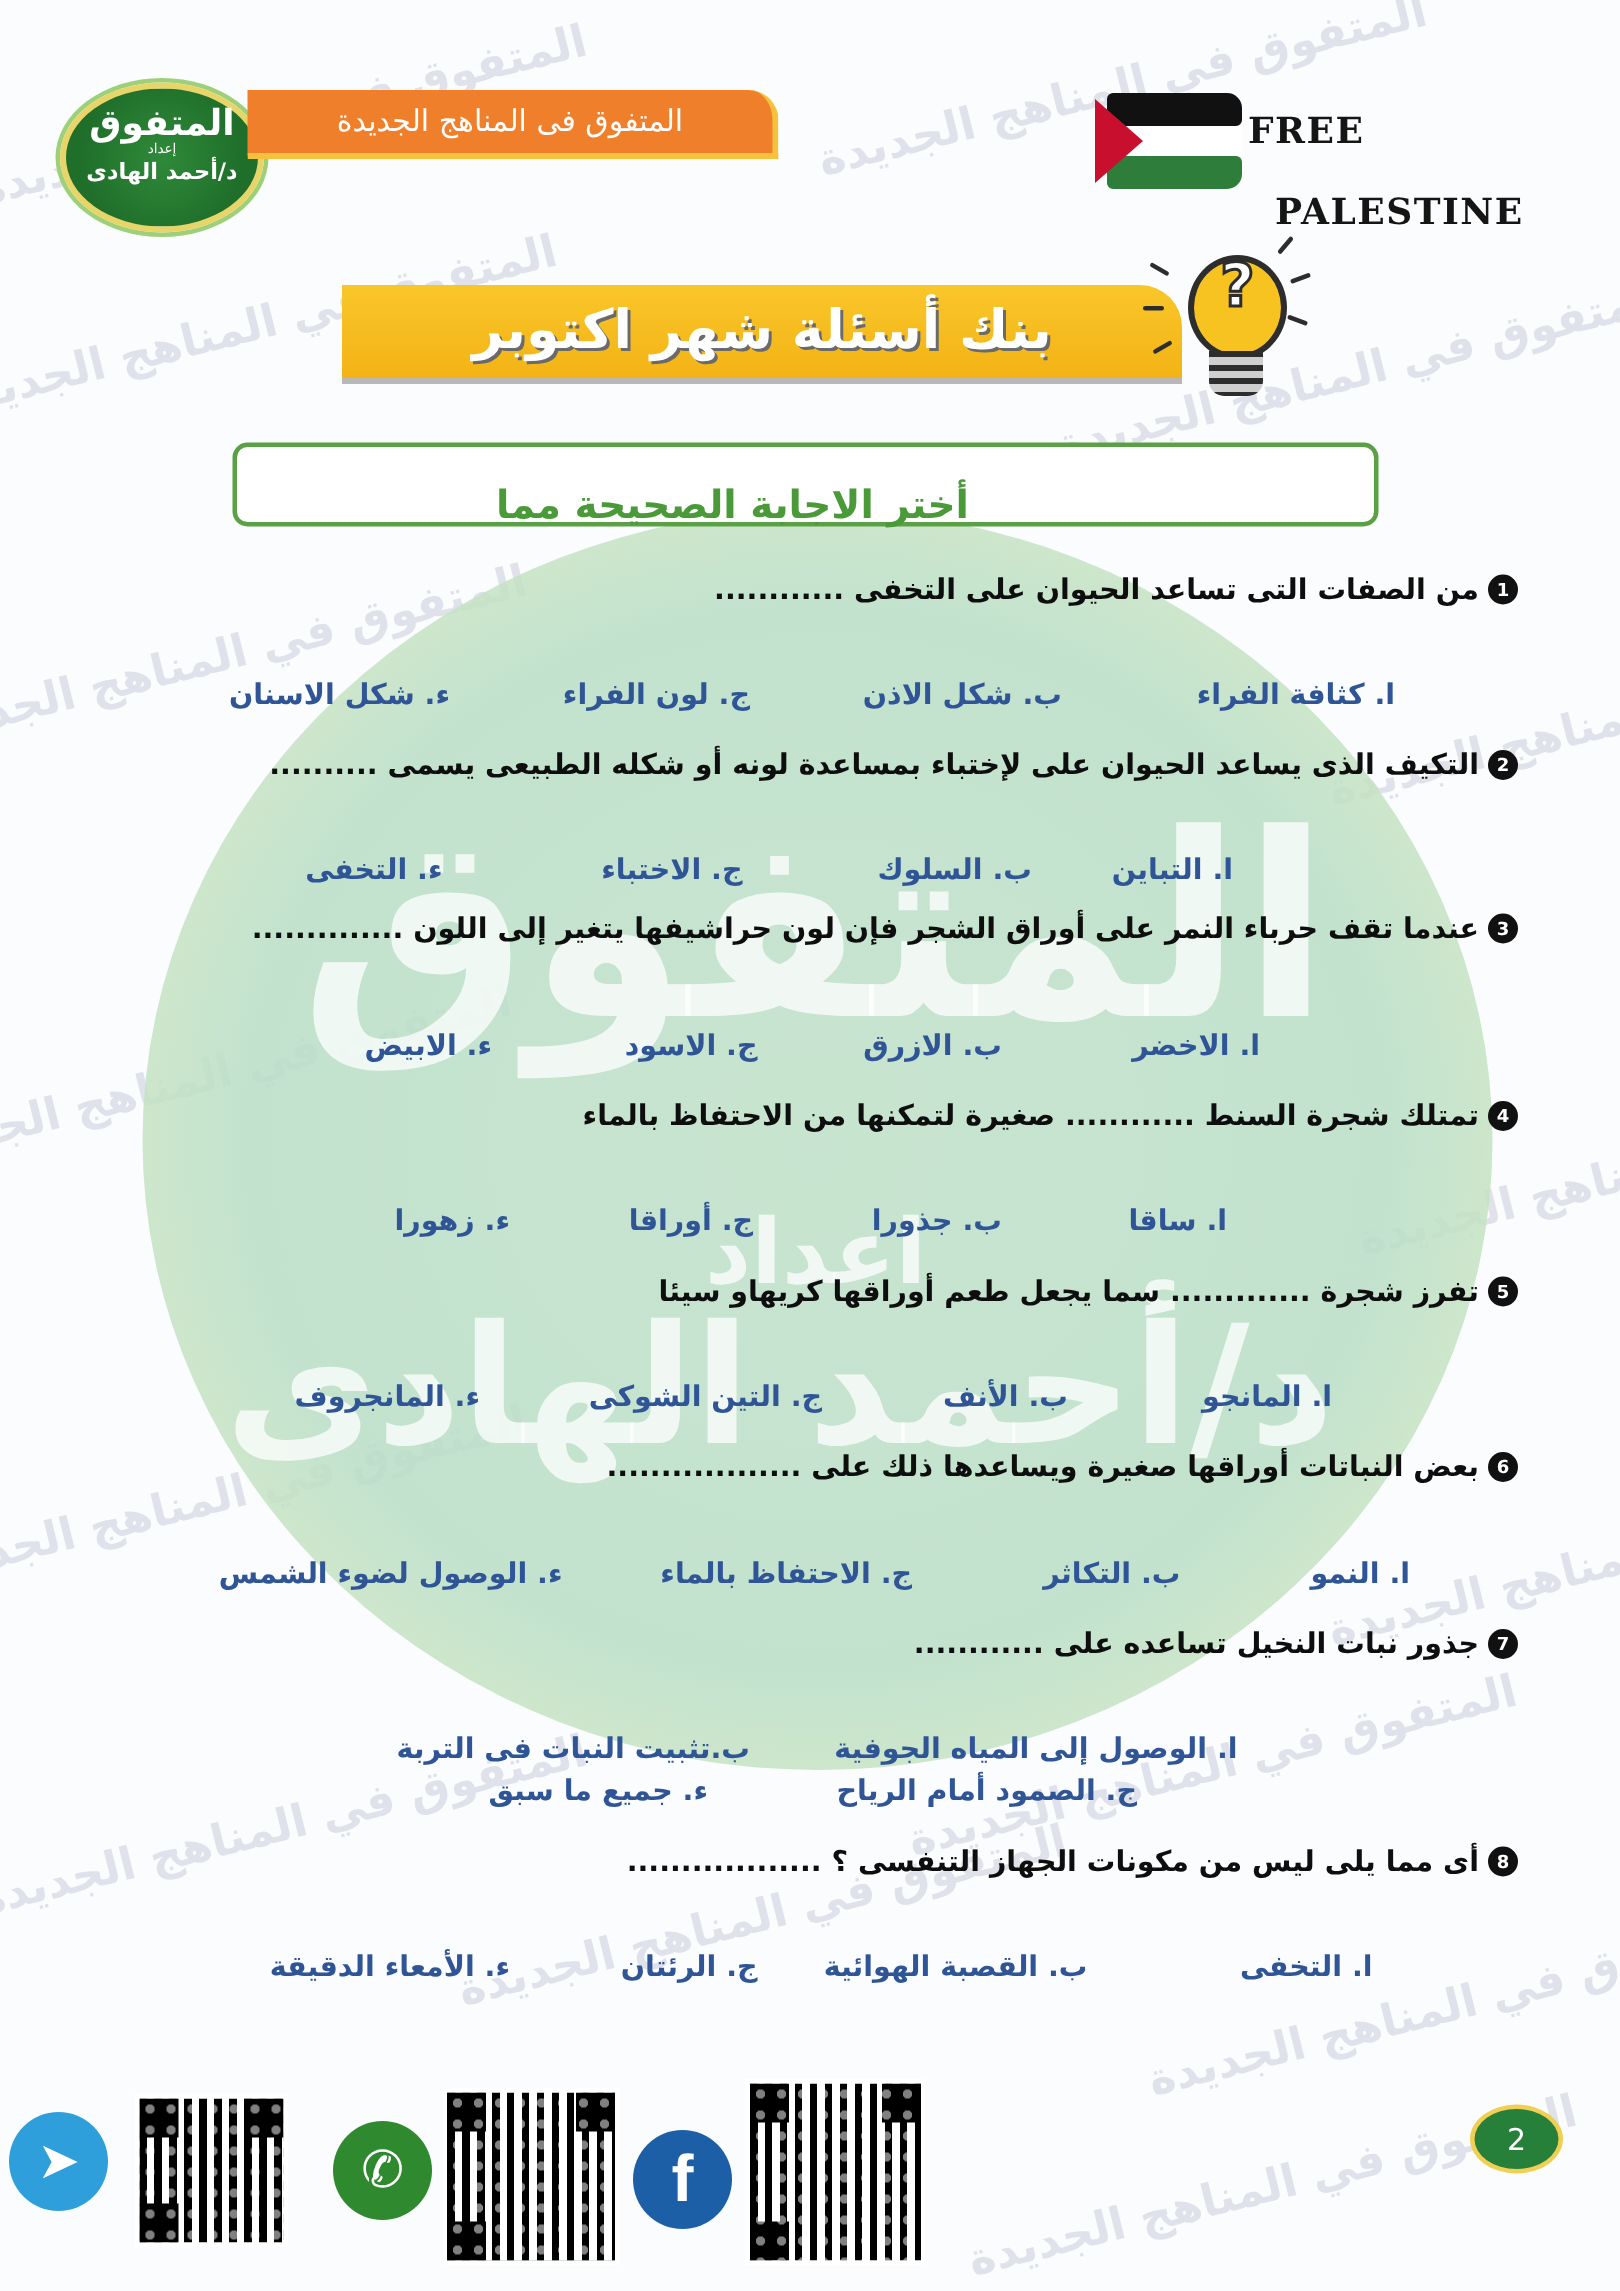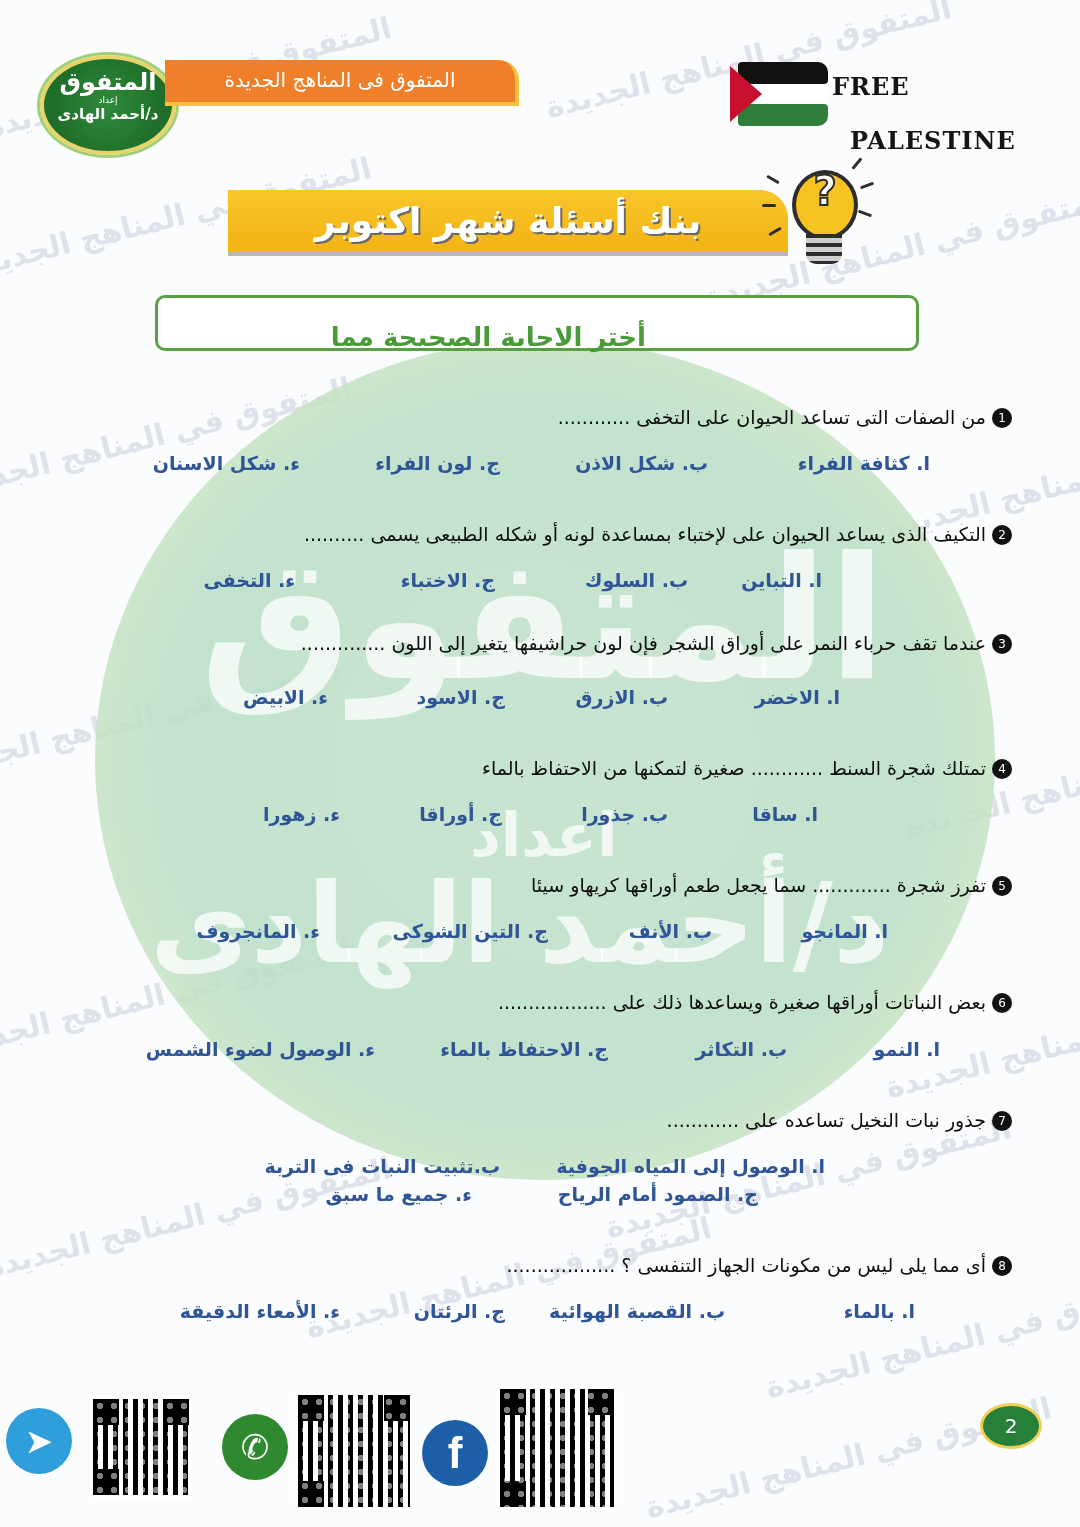--- a/index.html
+++ b/index.html
@@ -26,21 +26,21 @@
   .bulb{position:absolute;left:780px;top:158px;width:90px;height:120px;}
   .bulb .glass{position:absolute;left:12px;top:12px;width:58px;height:62px;border-radius:50%;background:#f7c320;border:4px solid #2d2d2d;}
   .bulb .q{position:absolute;left:20px;top:10px;width:50px;text-align:center;font-size:40px;font-weight:bold;color:#fff;-webkit-text-stroke:2px #2d2d2d;}
   .bulb .base{position:absolute;left:26px;top:76px;width:36px;height:30px;background:repeating-linear-gradient(#2d2d2d 0 4px,#cfcfcf 4px 9px);border-radius:0 0 10px 10px;}
   .bulb .ray{position:absolute;background:#2d2d2d;height:3px;width:14px;border-radius:2px;}
   
   .sec{position:absolute;left:155px;top:295px;width:758px;height:50px;border:3px solid #5aa045;border-radius:10px 10px 10px 10px;background:#fff;}
   .sec-green{position:absolute;right:-3px;top:-3px;width:255px;height:56px;background:#6db94d;border-radius:0 10px 10px 0;color:#fff;font-weight:bold;font-size:28px;line-height:54px;text-align:center;clip-path:polygon(8% 0,100% 0,100% 100%,0 100%);}
   .sec-text{position:absolute;right:270px;top:4px;color:#4a9a3a;font-weight:bold;font-size:26px;direction:rtl;margin-top:20px;}
   
-  .q-line{position:absolute;right:68px;direction:rtl;font-size:19px;font-weight:normal;color:#0e0e0e;white-space:nowrap;margin-top:24px;}
+  .q-line{position:absolute;right:68px;direction:rtl;font-size:19px;font-weight:bold;color:#0e0e0e;white-space:nowrap;}
   .q-num{display:inline-block;width:20px;height:20px;border-radius:50%;background:#111;color:#fff;font-size:12px;line-height:20px;text-align:center;margin-left:6px;vertical-align:2px;}
   .opt{position:absolute;direction:rtl;font-size:19px;font-weight:bold;color:#2f5597;white-space:nowrap;}
   
   .qr{position:absolute;width:96px;height:96px;background:
       linear-gradient(#000,#000) 0 0/26px 26px no-repeat,
       linear-gradient(#000,#000) 100% 0/26px 26px no-repeat,
       linear-gradient(#000,#000) 0 100%/26px 26px no-repeat,
       repeating-linear-gradient(90deg,#000 0 5px,#fff 5px 10px),
       repeating-linear-gradient(#000 0 6px,#fff 6px 11px);
       background-blend-mode:normal;border:3px solid #fff;}
@@ -144,21 +144,21 @@
 <div class="opt" style="right:472px;top:1038px">ج. الاحتفاظ بالماء</div>
 <div class="opt" style="right:705px;top:1038px">ء. الوصول لضوء الشمس</div>
 
 <div class="q-line" style="top:1085px"><span class="q-num">7</span><span>جذور نبات النخيل تساعده على ............</span></div>
 <div class="opt" style="right:255px;top:1155px">ا.  الوصول إلى المياه الجوفية</div>
 <div class="opt" style="right:580px;top:1155px">ب.تثبيت النبات فى التربة</div>
 <div class="opt" style="right:322px;top:1183px">ج.   الصمود أمام الرياح</div>
 <div class="opt" style="right:608px;top:1183px">ء. جميع ما سبق</div>
 
 <div class="q-line" style="top:1230px"><span class="q-num">8</span><span>أى مما يلى ليس من مكونات  الجهاز التنفسى ؟ ..................</span></div>
-<div class="opt" style="right:165px;top:1300px">ا.  بالماء</div>
+<div class="opt" style="right:165px;top:1300px">ا.  التخفى</div>
 <div class="opt" style="right:355px;top:1300px">ب.  القصبة الهوائية</div>
 <div class="opt" style="right:575px;top:1300px">ج. الرئتان</div>
 <div class="opt" style="right:740px;top:1300px">ء.  الأمعاء الدقيقة</div>
 
 <div class="social" style="left:6px;top:1408px;background:#2f9fdc;font-size:34px;line-height:66px;">➤</div>
 <div class="qr" style="left:90px;top:1396px">
     <div class="qr-inner"></div>
   </div>
 
 <div class="social" style="left:222px;top:1414px;background:#2f8a2f;font-size:34px;line-height:66px;">✆</div>

